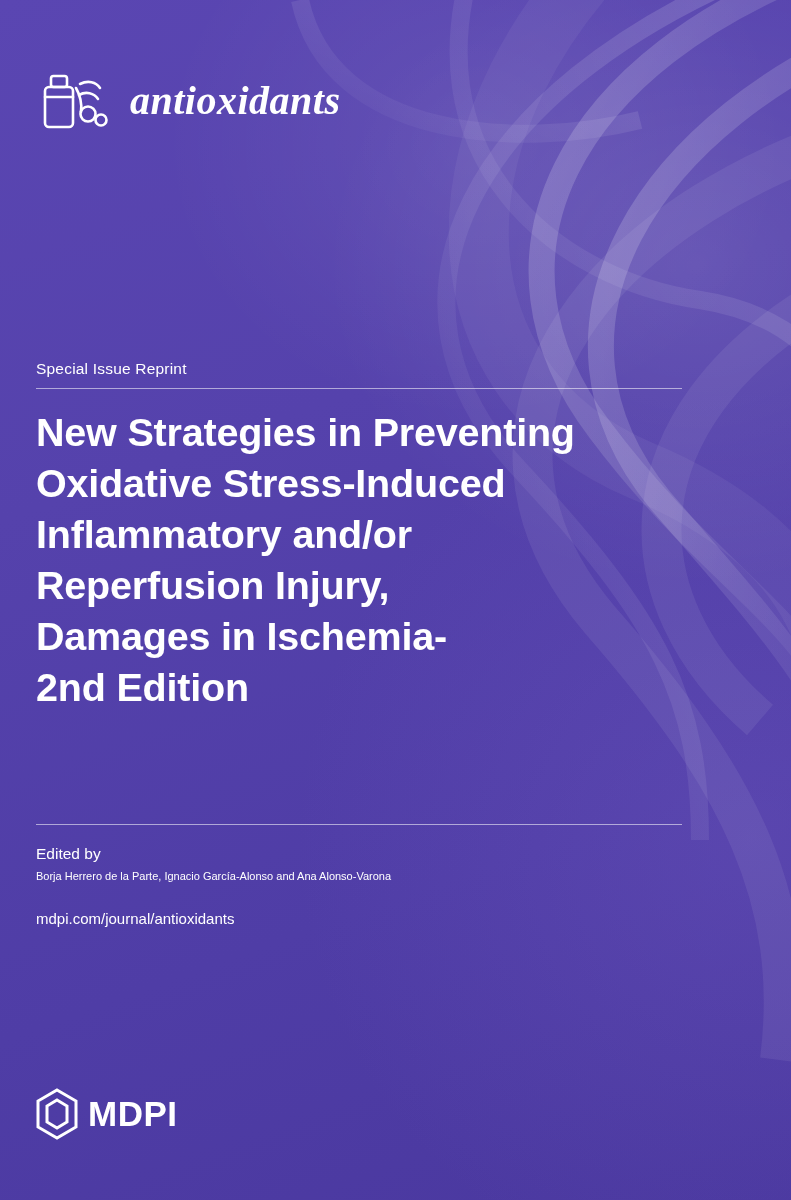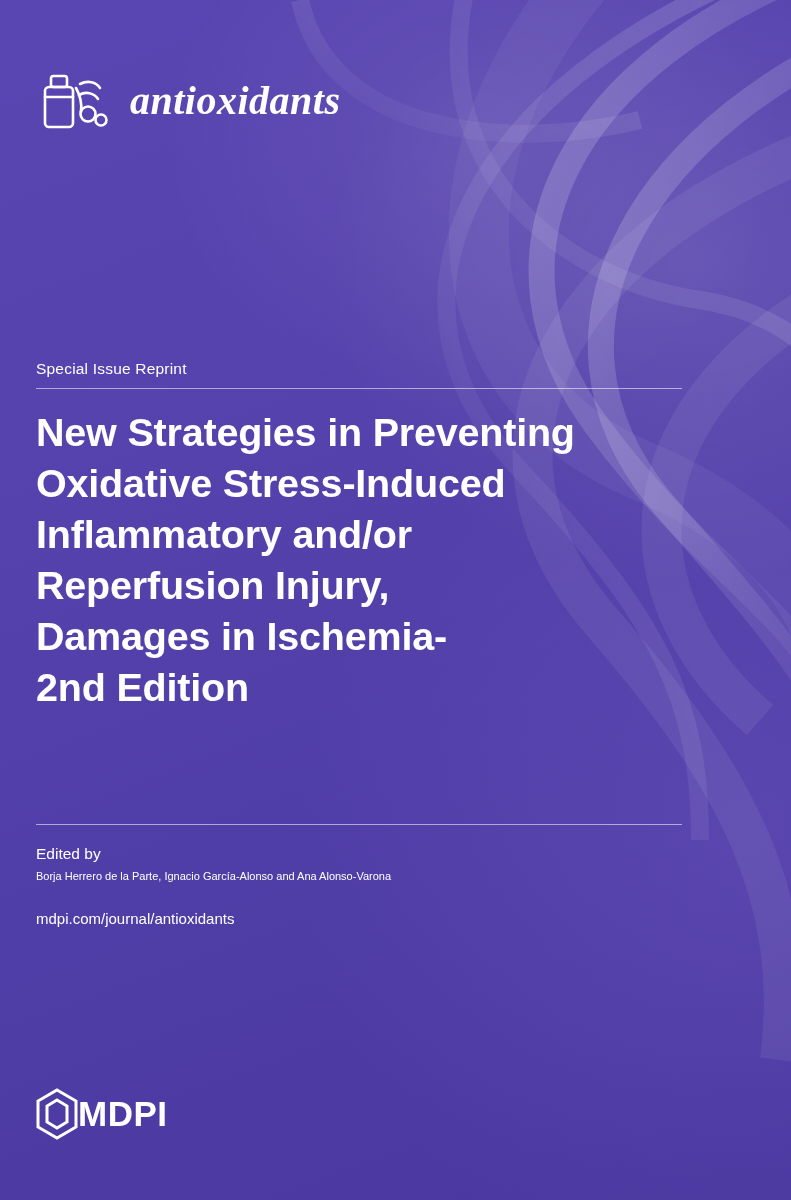--- a/index.html
+++ b/index.html
@@ -106,20 +106,21 @@
     color: #ffffff;
     font-size: 15px;
   }
 
   .mdpi {
     position: absolute;
     left: 36px;
     bottom: 60px;
     display: flex;
     align-items: center;
+    gap: 10px;
   }
   .mdpi-hex {
     width: 42px;
     height: 52px;
   }
   .mdpi-word {
     color: #ffffff;
     font-size: 35px;
     font-weight: bold;
     letter-spacing: 0.5px;

